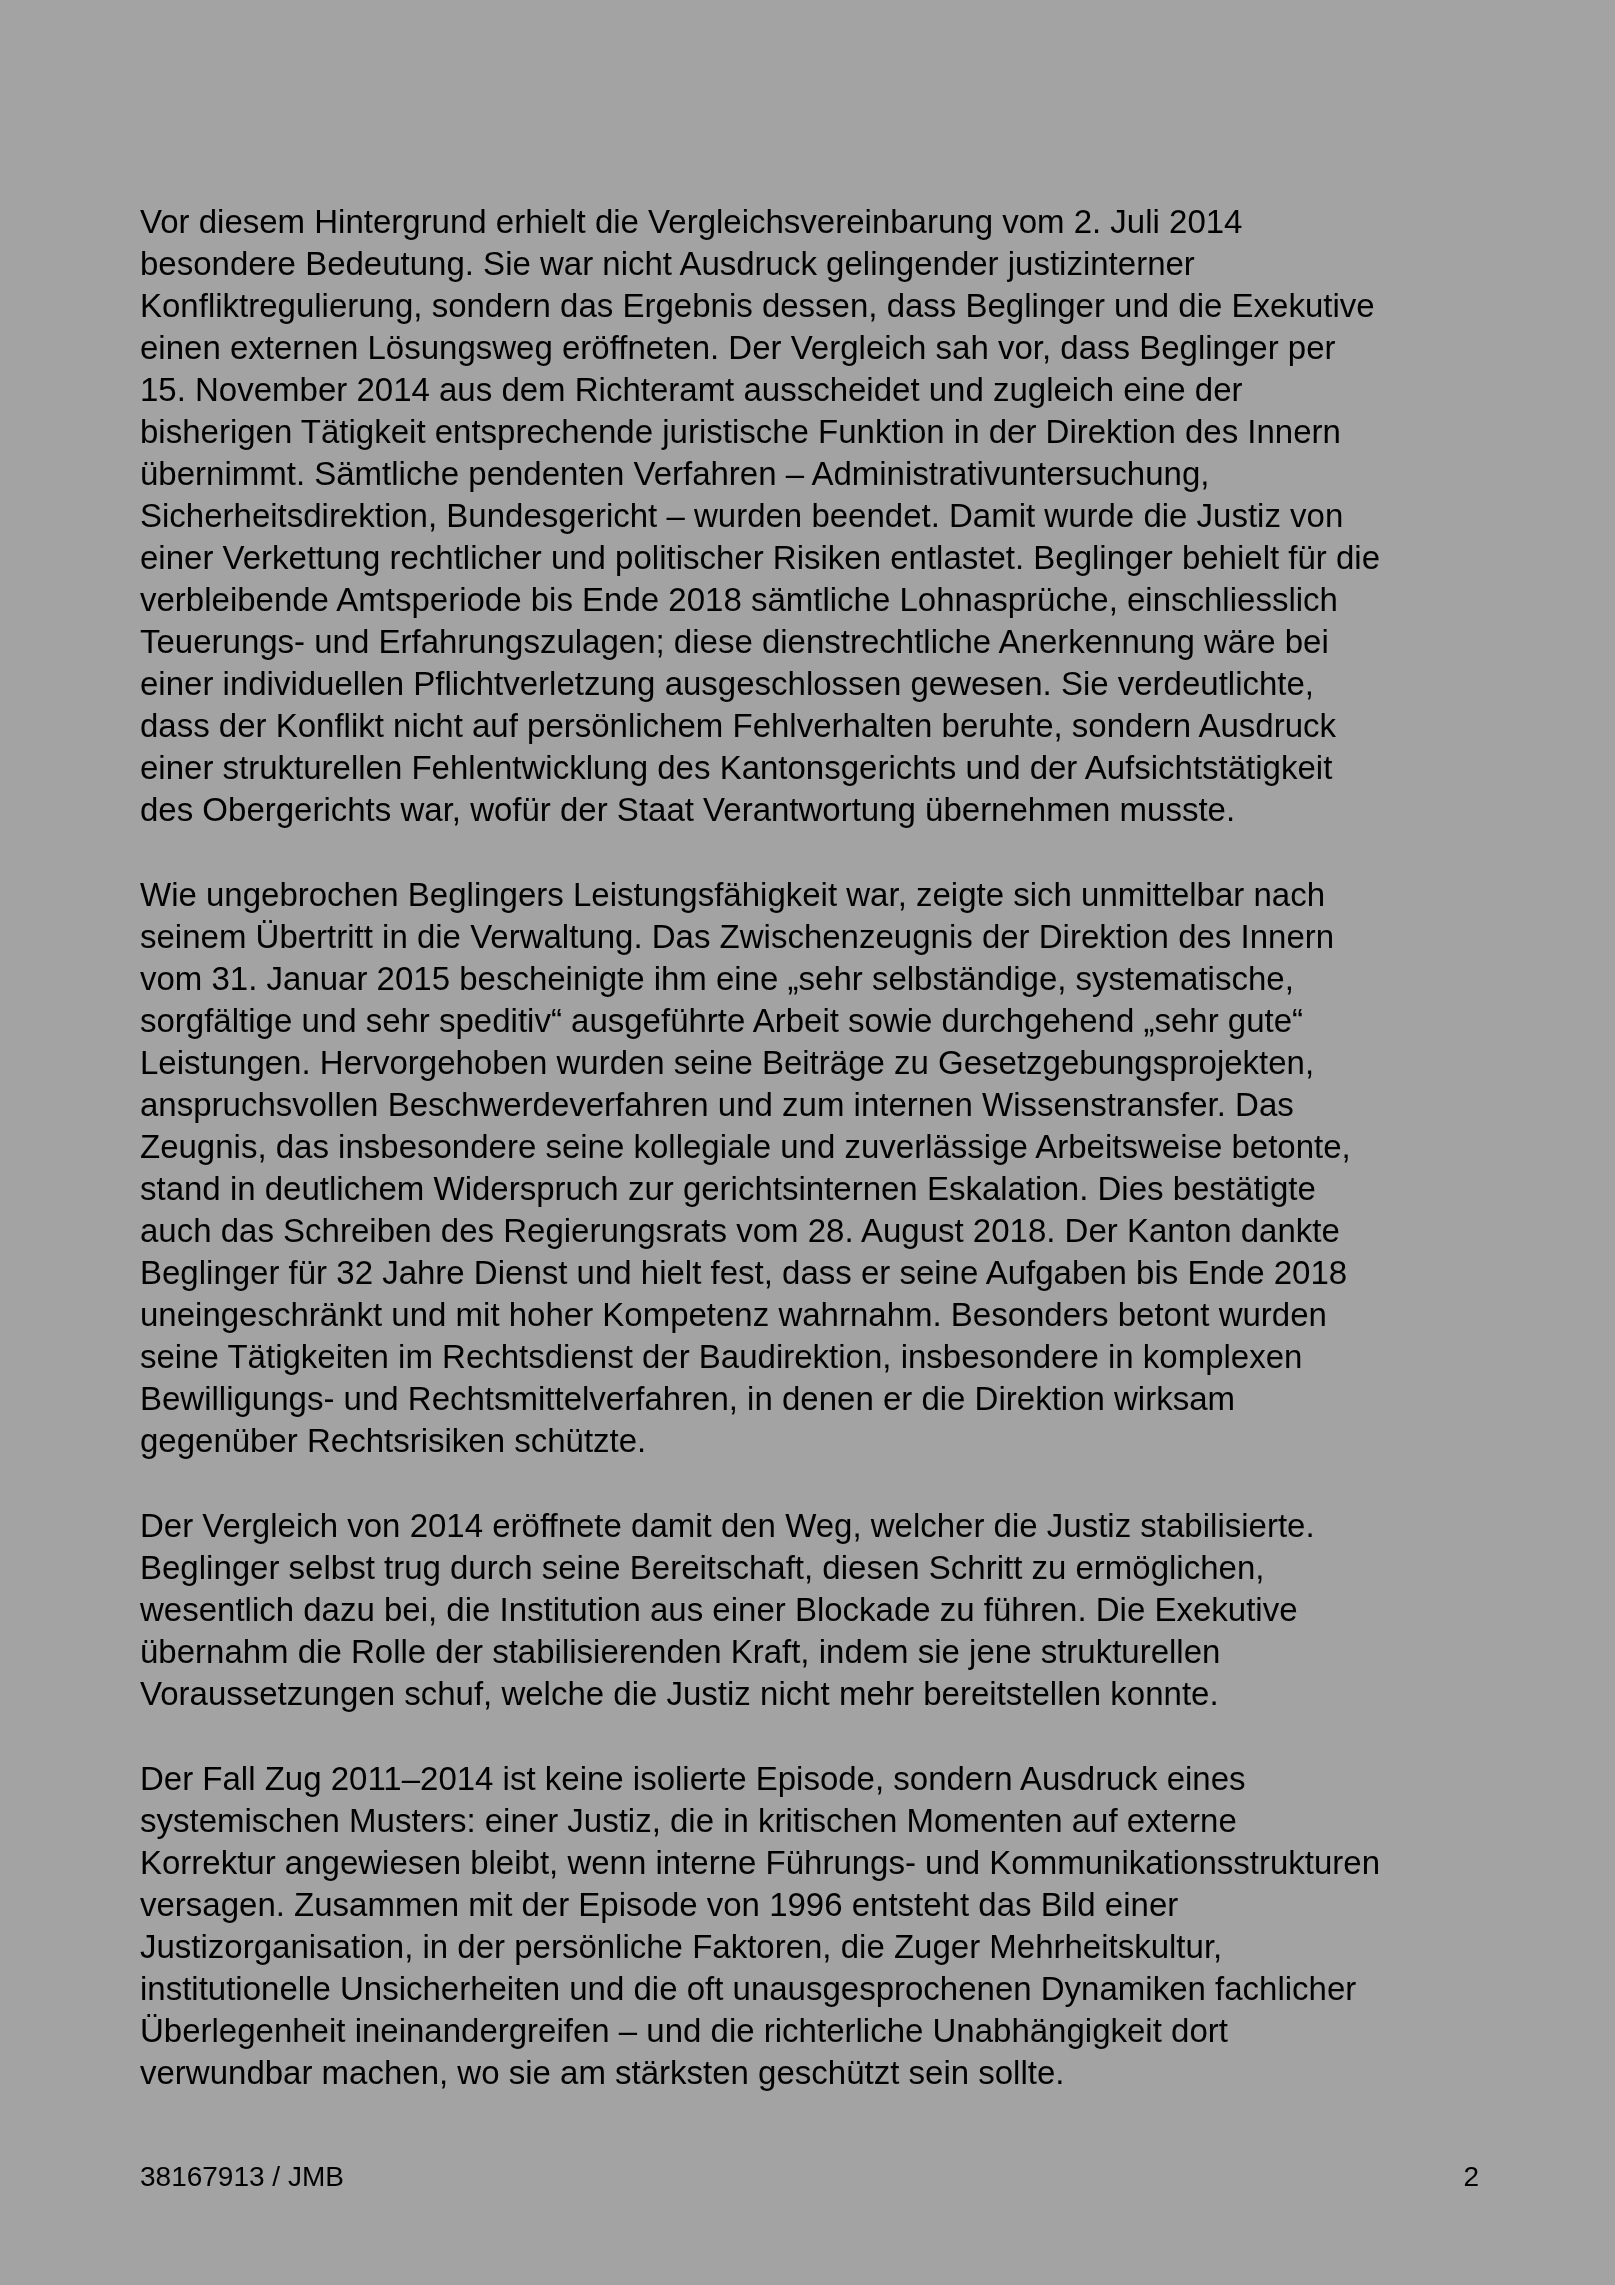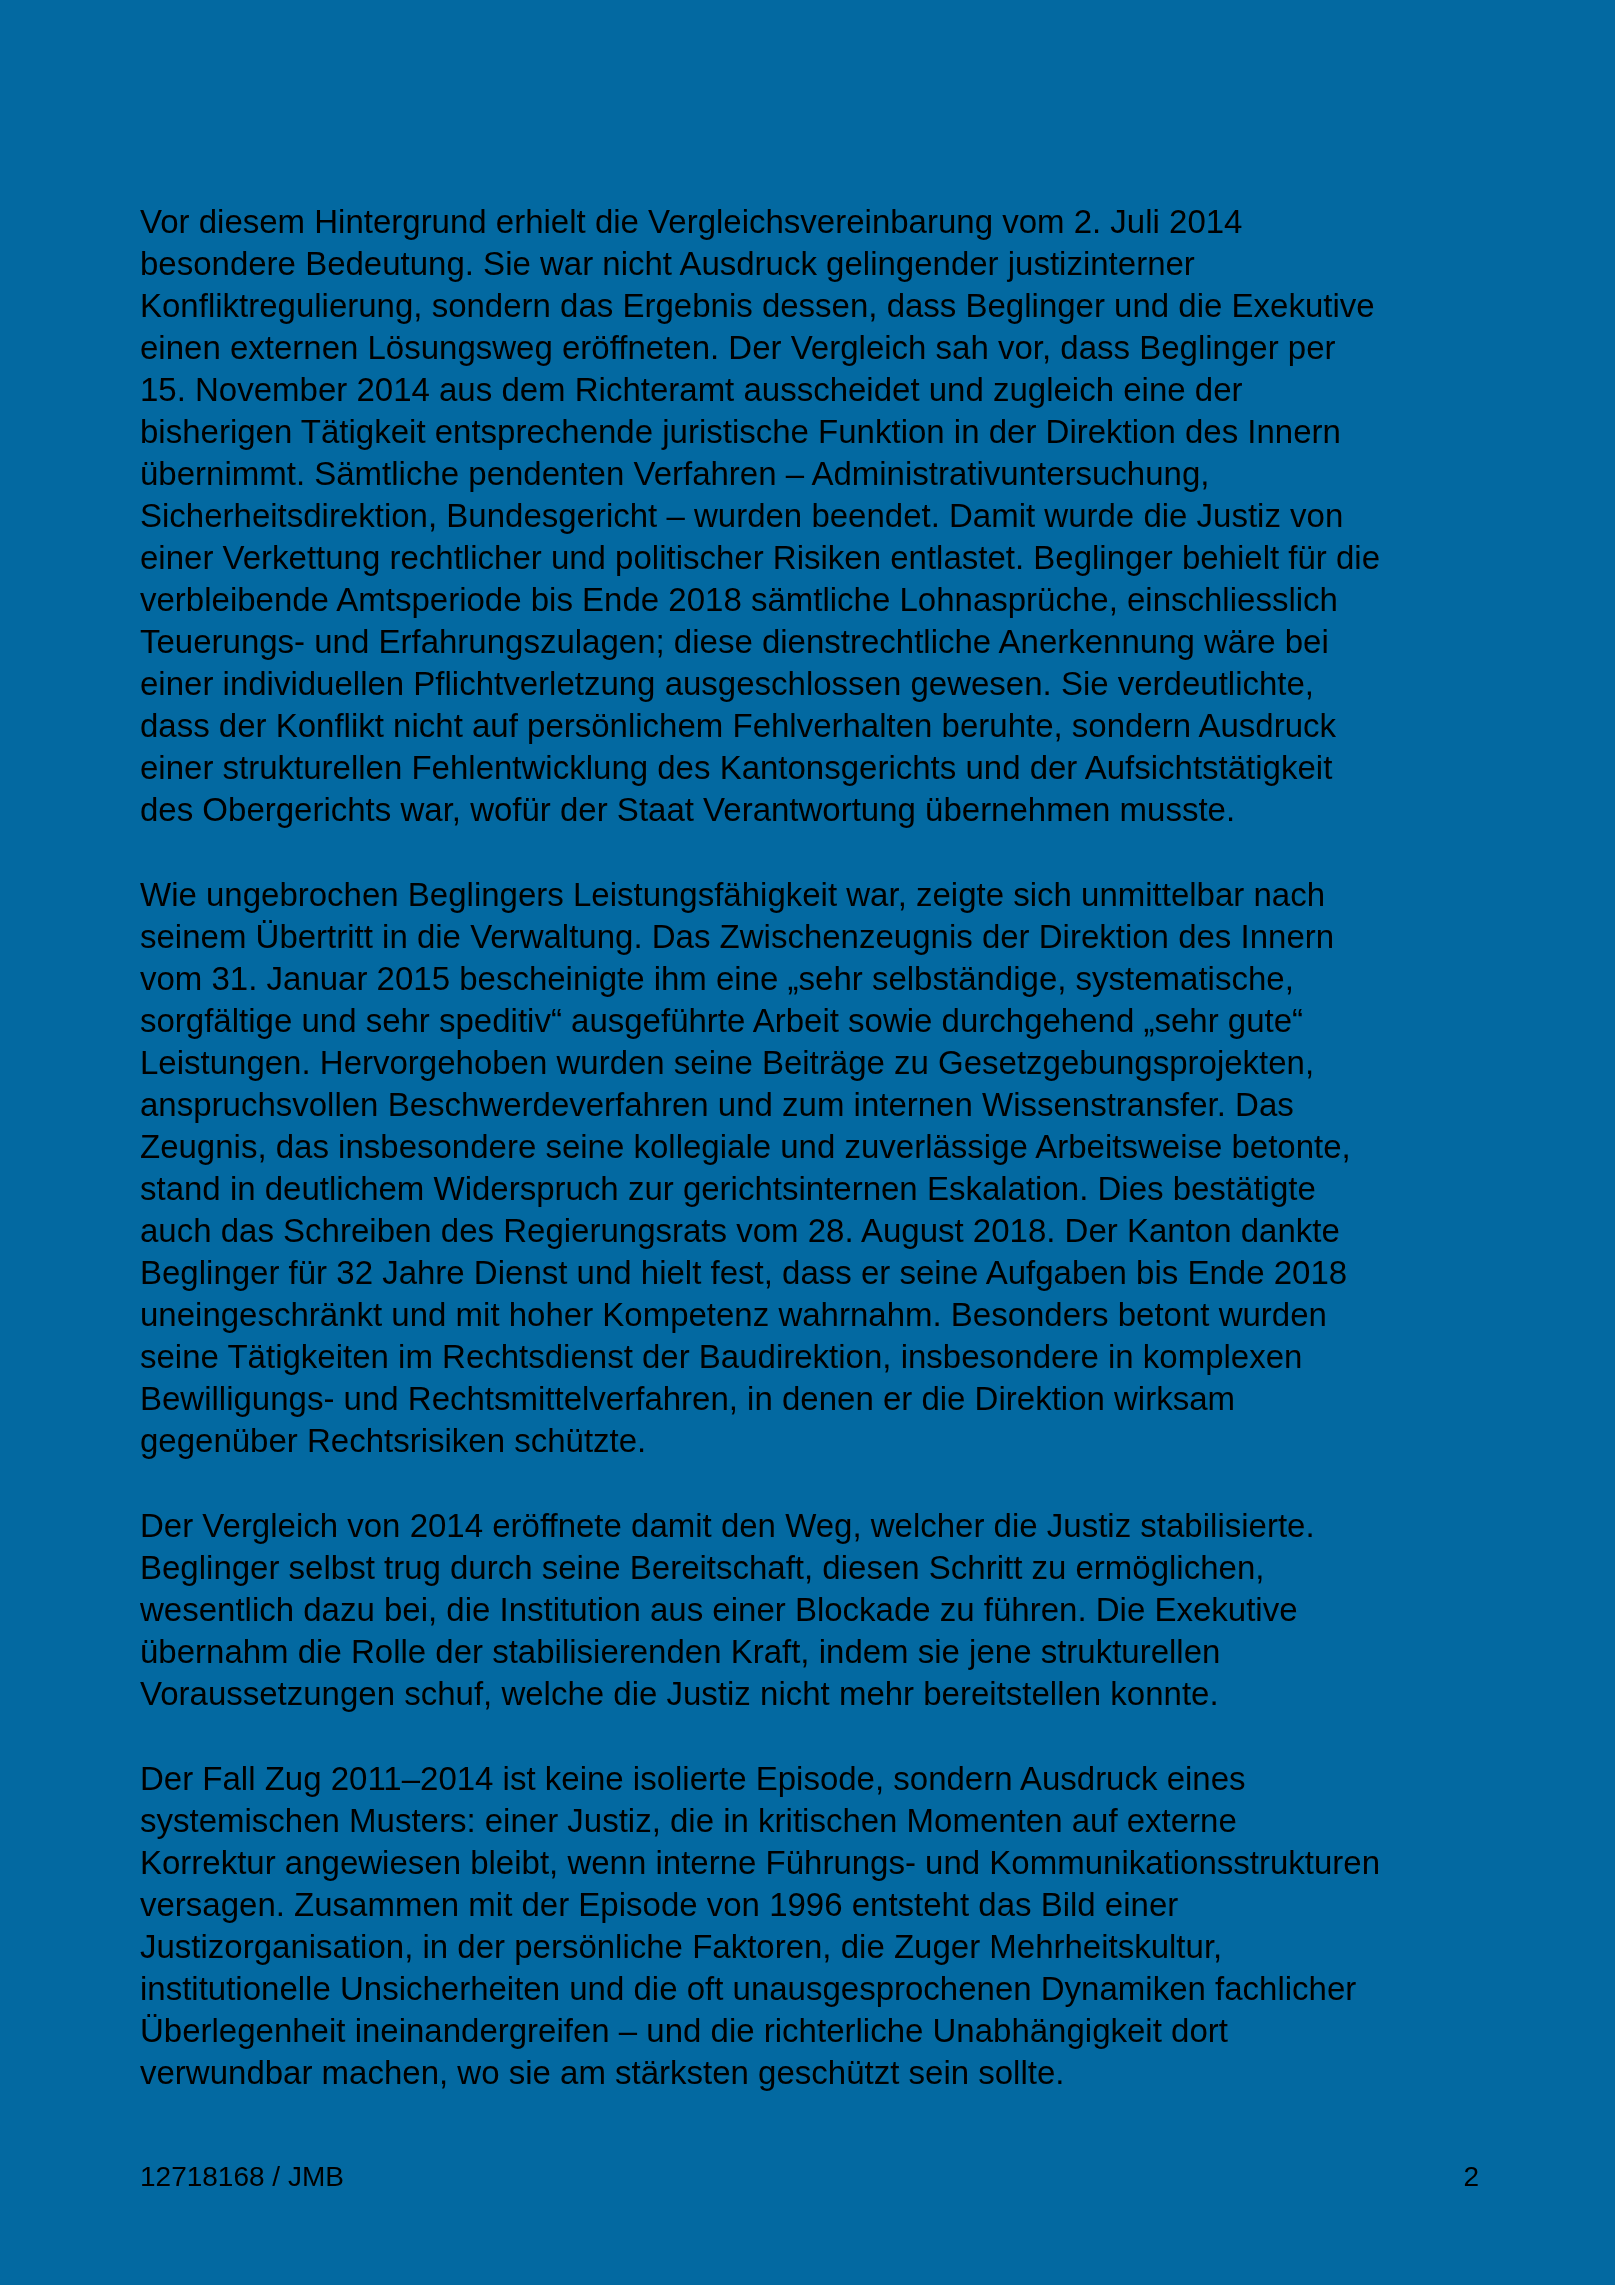--- a/index.html
+++ b/index.html
@@ -4,21 +4,21 @@
 <style>
   html, body {
     margin: 0;
     padding: 0;
     background: #ffffff;
   }
   .page {
     position: relative;
     width: 1616px;
     height: 2285px;
-    background: #0369a1;
+    background: #a3a3a3;
     color: #000000;
     font-family: "Liberation Sans", "DejaVu Sans", sans-serif;
     overflow: hidden;
   }
   .content {
     position: absolute;
     left: 140px;
     top: 201px;
     width: 1341px;
   }
@@ -85,17 +85,17 @@
 systemischen Musters: einer Justiz, die in kritischen Momenten auf externe
 Korrektur angewiesen bleibt, wenn interne Führungs- und Kommunikationsstrukturen
 versagen. Zusammen mit der Episode von 1996 entsteht das Bild einer
 Justizorganisation, in der persönliche Faktoren, die Zuger Mehrheitskultur,
 institutionelle Unsicherheiten und die oft unausgesprochenen Dynamiken fachlicher
 Überlegenheit ineinandergreifen – und die richterliche Unabhängigkeit dort
 verwundbar machen, wo sie am stärksten geschützt sein sollte.</p>
   </div>
 
   <div class="footer">
-    <span>12718168 / JMB</span>
+    <span>38167913 / JMB</span>
     <span>2</span>
   </div>
 </div>
 
 
 </body></html>

